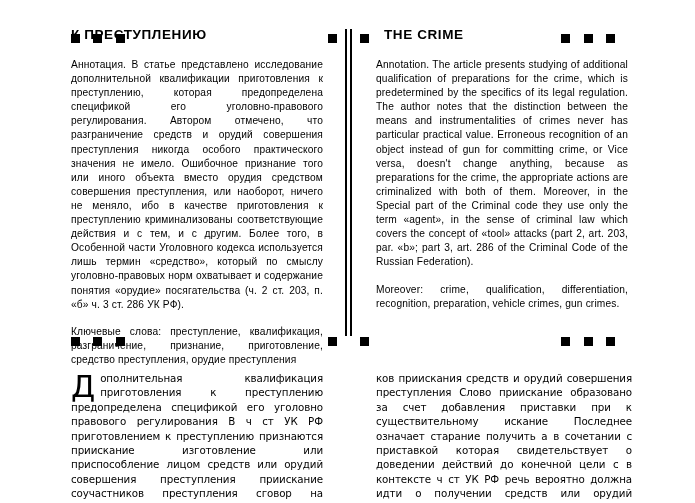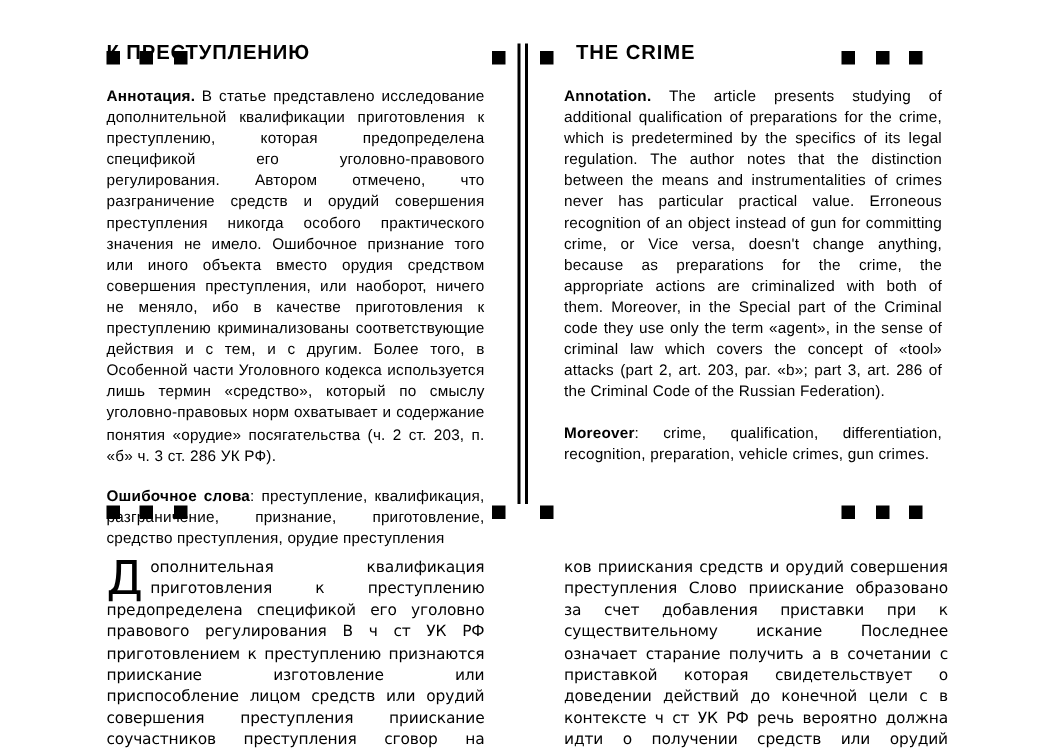--- a/index.html
+++ b/index.html
@@ -103,21 +103,21 @@
   .abs-ru {
     left: 71px;
     width: 252px;
   }
   .abs-en {
     left: 376px;
     width: 252px;
   }
   .abs-col p { margin: 0; }
   .abs-col .kw { margin-top: 13.5px; }
-  .lead { font-weight: bold; }
+  .lead { font-weight: normal; }
 
   
   .body-col {
     position: absolute;
     top: 371px;
     font-size: 10.3px;
     line-height: 14.4px;
     text-align: justify;
     font-family: "DejaVu Sans", sans-serif;
     letter-spacing: -0.1px;
@@ -163,21 +163,21 @@
     <span class="sq sq-r3"></span>
   </div>
 
   <div class="divider">
     <i class="a"></i>
     <i class="b"></i>
   </div>
 
   <div class="abs-col abs-ru">
     <p><span class="lead">Аннотация.</span><span> В статье представлено исследование дополнительной квалификации приготовления к преступлению, которая предопределена спецификой его уголовно-правового регулирования. Автором отмечено, что разграничение средств и орудий совершения преступления никогда особого практического значения не имело. Ошибочное признание того или иного объекта вместо орудия средством совершения преступления, или наоборот, ничего не меняло, ибо в качестве приготовления к преступлению криминализованы соответствующие действия и с тем, и с другим. Более того, в Особенной части Уголовного кодекса используется лишь термин «средство», который по смыслу уголовно-правовых норм охватывает и содержание понятия «орудие» посягательства (ч. 2 ст. 203, п. «б» ч. 3 ст. 286 УК РФ).</span></p>
-    <p class="kw"><span class="lead">Ошибочное слова</span><span>: преступление, квалификация, разграничение, признание, приготовление, средство преступления, орудие преступления</span></p>
+    <p class="kw"><span class="lead">Ключевые слова</span><span>: преступление, квалификация, разграничение, признание, приготовление, средство преступления, орудие преступления</span></p>
   </div>
 
   <div class="abs-col abs-en">
     <p><span class="lead">Annotation.</span><span> The article presents studying of additional qualification of preparations for the crime, which is predetermined by the specifics of its legal regulation. The author notes that the distinction between the means and instrumentalities of crimes never has particular practical value. Erroneous recognition of an object instead of gun for committing crime, or Vice versa, doesn't change anything, because as preparations for the crime, the appropriate actions are criminalized with both of them. Moreover, in the Special part of the Criminal code they use only the term «agent», in the sense of criminal law which covers the concept of «tool» attacks (part 2, art. 203, par. «b»; part 3, art. 286 of the Criminal Code of the Russian Federation).</span></p>
     <p class="kw"><span class="lead">Moreover</span><span>: crime, qualification, differentiation, recognition, preparation, vehicle crimes, gun crimes.</span></p>
   </div>
 
   <div class="sq-row sq-row-mid">
     <span class="sq sq-l1"></span>
     <span class="sq sq-l2"></span>

